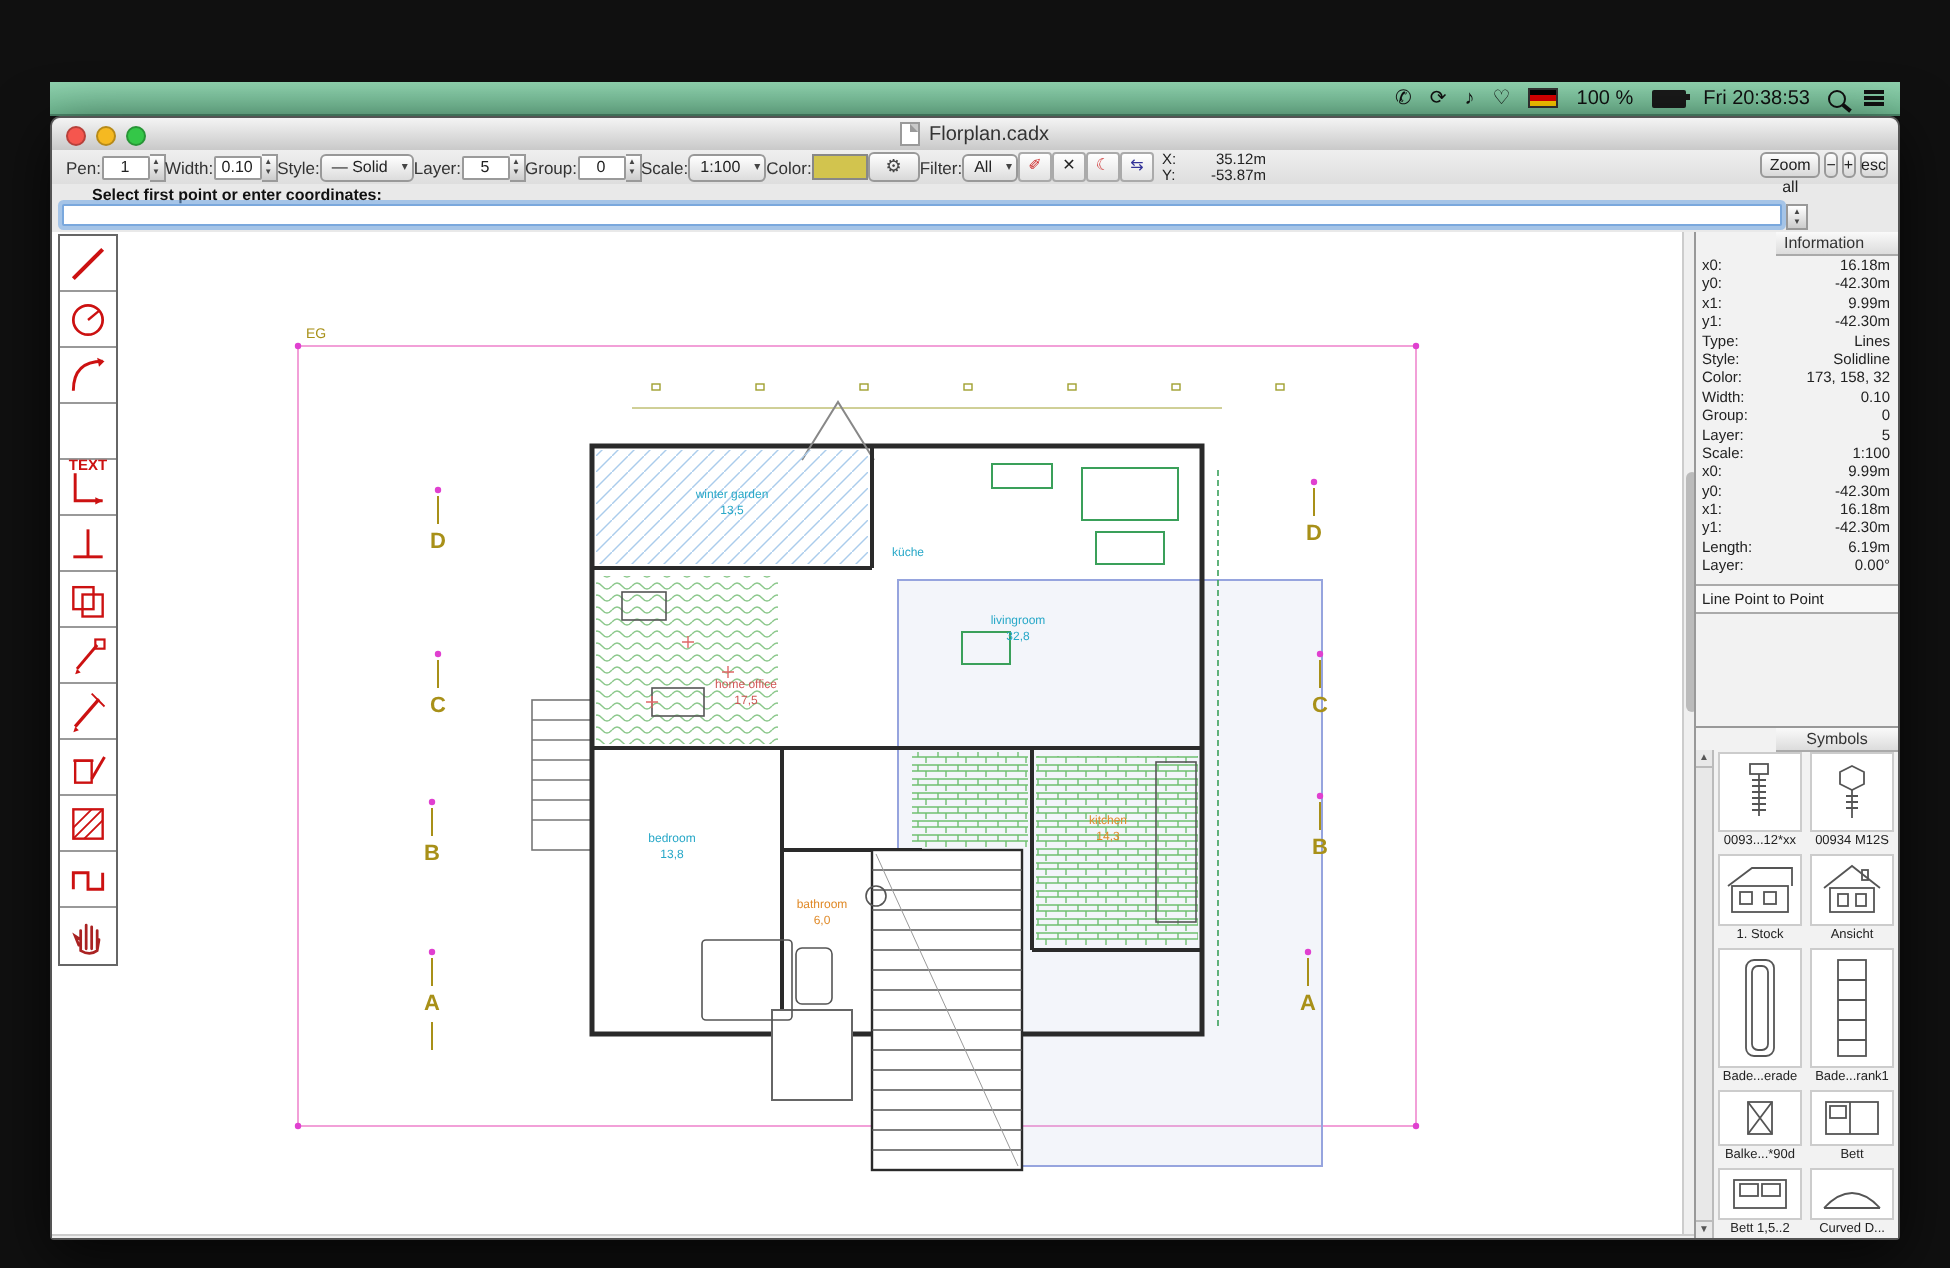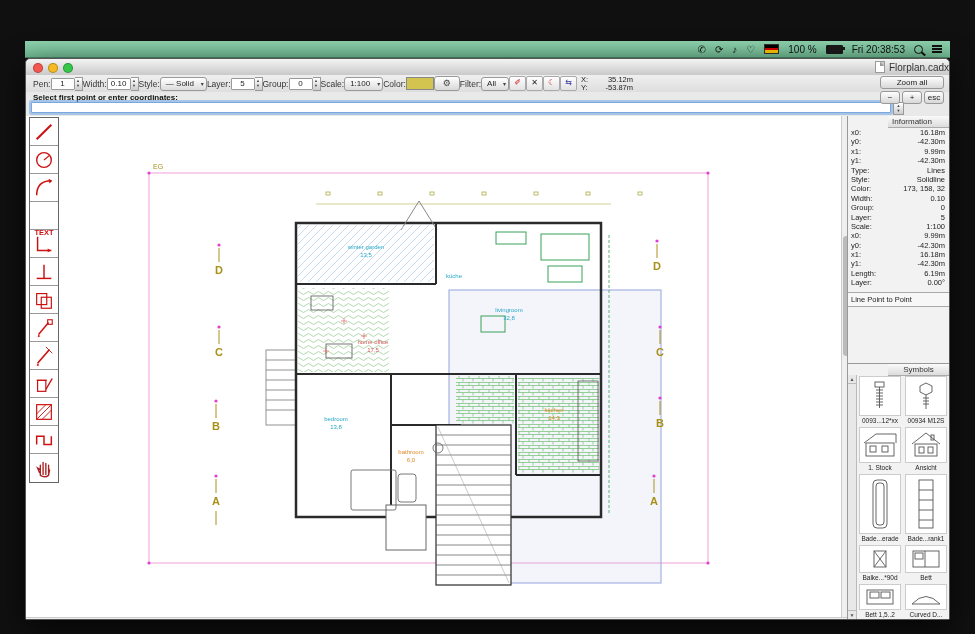--- a/index.html
+++ b/index.html
@@ -33,21 +33,21 @@
   
   .appwin{
     position:absolute;left:25px;top:58px;width:925px;height:562px;
     background:#e9e9e9;border:1px solid #555;border-radius:5px 5px 2px 2px;
     box-sizing:border-box;box-shadow:0 8px 30px rgba(0,0,0,.7);
   }
   .titlebar{
     position:absolute;left:0;top:0;right:0;height:16px;
     background:linear-gradient(#f4f4f4,#c9c9c9);
     border-bottom:1px solid #8a8a8a;border-radius:5px 5px 0 0;
-    display:flex;align-items:center;justify-content:flex-end;
+    display:flex;align-items:center;justify-content:center;
     font-size:10px;color:#333;gap:4px;
   }
   .tl{position:absolute;left:7px;top:4px;display:flex;gap:5px;}
   .tl i{width:8px;height:8px;border-radius:50%;display:block;border:0.5px solid rgba(0,0,0,.25);}
   .tl .r{background:#f5564e;} .tl .y{background:#f5b921;} .tl .g{background:#34c748;}
   .docicon{width:8px;height:10px;background:#fff;border:1px solid #9a9a9a;display:inline-block;position:relative;}
   .docicon:after{content:"";position:absolute;right:0;top:0;border:2px solid #c9c9c9;border-left-color:#9a9a9a;border-bottom-color:#9a9a9a;}
 
   
   .ctrlbar{
@@ -66,28 +66,28 @@
     font-size:8px;height:12px;line-height:12px;padding:0 12px 0 5px;position:relative;border-radius:3px;}
   .popup:after{content:"▾";position:absolute;right:2px;top:0;font-size:6px;color:#444;}
   .swatch{width:26px;height:11px;border:1px solid #888;}
   .gearbtn{width:24px;height:13px;border:1px solid #999;border-radius:3px;
     background:linear-gradient(#fff,#d8d8d8);font-size:9px;line-height:12px;text-align:center;color:#444;}
   .miniico{width:15px;height:13px;border:1px solid #aaa;border-radius:2px;background:linear-gradient(#fff,#e2e2e2);
     font-size:8px;line-height:12px;text-align:center;}
   .miniico.red{color:#c22;} .miniico.blue{color:#339;}
   .xy{display:grid;grid-template-columns:10px 42px;font-size:7.5px;line-height:8px;margin-left:4px;}
   .xy .n{text-align:right;}
-  .zoomcluster{position:absolute;right:5px;top:17px;width:64px;display:flex;flex-direction:column;gap:2px;align-items:stretch;z-index:5;}
+  .zoomcluster{position:absolute;right:5px;top:17px;width:64px;display:flex;flex-direction:row;gap:2px;align-items:stretch;z-index:5;}
   .btn{border:1px solid #999;border-radius:3px;background:linear-gradient(#fefefe,#d8d8d8);
     font-size:8px;height:11px;line-height:11px;text-align:center;color:#222;}
   .zrow{display:flex;gap:2px;}
   .zrow .btn{flex:1;}
 
   
-  .promptline{position:absolute;left:7px;top:34px;font-size:8px;font-weight:bold;color:#111;}
+  .promptline{position:absolute;left:20px;top:34px;font-size:8px;font-weight:bold;color:#111;}
   .cmdinput{
     position:absolute;left:5px;top:43px;right:58px;height:9px;
     border:1px solid #7aa8dd;background:#fff;font-size:8px;padding:0 2px;
     box-shadow:0 0 0 2px rgba(110,165,230,.55);border-radius:1px;
     font-family:"Liberation Sans",sans-serif;
   }
   .in-stepper{position:absolute;right:45px;top:43px;width:9px;height:11px;border:1px solid #999;
     background:linear-gradient(#fff,#ccc);font-size:4px;line-height:5px;text-align:center;color:#444;}
 
   

